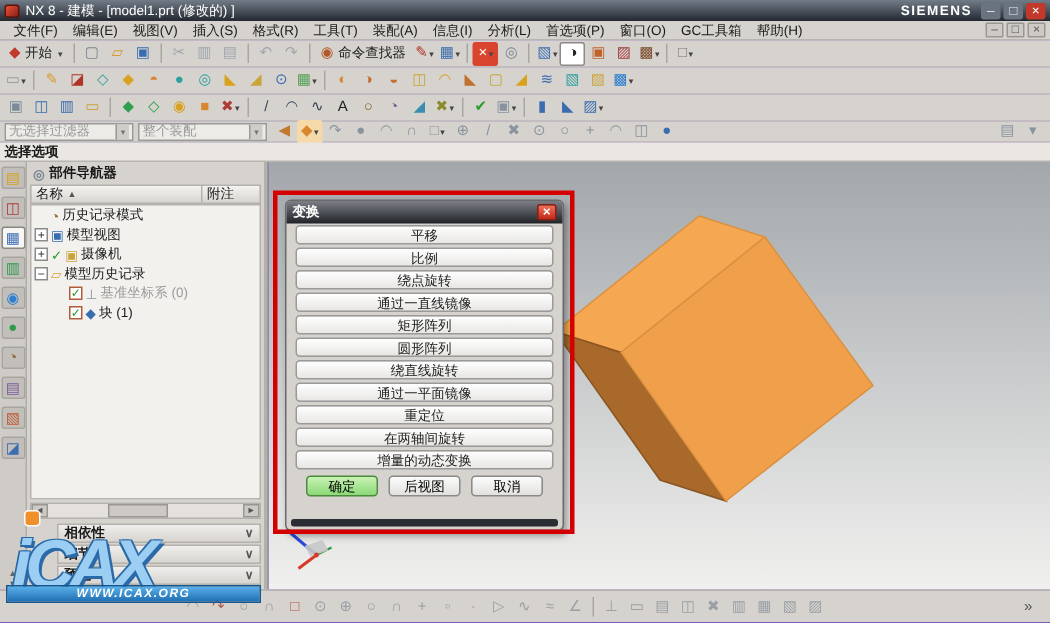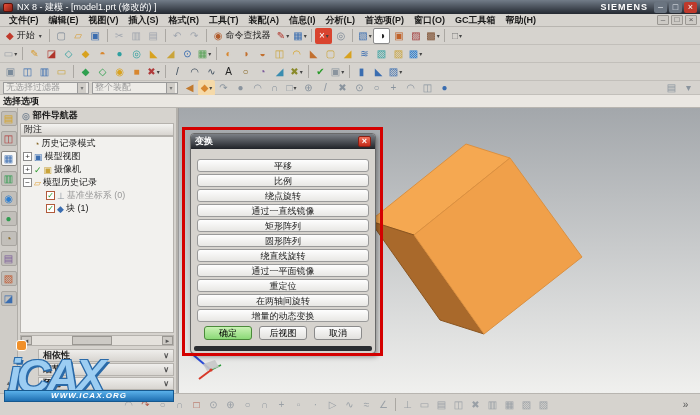--- a/index.html
+++ b/index.html
@@ -14,21 +14,21 @@
   .nx-logo { width:10px; height:9px; border-radius:2px; margin-right:4px;
              background:linear-gradient(135deg,#e8503a,#8a1f14); border:1px solid #5a120b; }
   .title-text { font-size:9px; white-space:nowrap; }
   .brand { margin-left:auto; font-weight:bold; font-size:9px; letter-spacing:1px; margin-right:6px; }
   .winbtns { display:flex; gap:2px; }
   .winbtns .ic { width:13px; height:11px; border-radius:2px; font-size:9px; }
 
   
   .menubar { position:absolute; left:0; top:14px; right:0; height:13px; background:#D6D3CE;
              border-bottom:1px solid #b8b5b0; display:flex; align-items:center; padding-left:4px; z-index:6; }
-  .menu-item { padding:0 5px; white-space:nowrap; cursor:default;font-weight:bold; }
+  .menu-item { padding:0 5px; white-space:nowrap; cursor:default; }
   .doc-controls { margin-left:auto; display:flex; gap:2px; margin-right:3px; }
   .doc-controls .ic { width:12px; height:10px; background:#cdcac5; border:1px solid #9a9792; border-radius:1px; font-size:8px; }
 
   
   .toolbar { position:absolute; left:0; right:0; height:18px; background:#D6D3CE;
              border-bottom:1px solid #c2bfba; display:flex; align-items:center; padding-left:2px; z-index:6; }
   #tb1 { top:27px; } #tb2 { top:45px; } #tb3 { top:63px; }
   .ic { width:17px; height:16px; display:inline-flex; align-items:center; justify-content:center;
         font-size:10px; border-radius:2px; flex:0 0 auto; }
   .ic .glyph { line-height:1; }
@@ -97,21 +97,21 @@
   .triad { position:absolute; left:6px; top:242px; }
 
   
   .dialog { position:absolute; left:190px; top:133px; width:186px; height:221px; background:#D6D3CE;
             border:1px solid #6a6a6a; border-radius:4px; box-shadow:2px 3px 5px rgba(0,0,0,.35); z-index:3; }
   .dlg-title { height:15px; background:linear-gradient(#7c8086,#1f2227); border-radius:3px 3px 0 0;
                color:#fff; display:flex; align-items:center; padding:0 4px; font-weight:bold; }
   .dlg-close { margin-left:auto; width:13px; height:11px; background:linear-gradient(#f2705a,#c22a18);
                border:1px solid #8a1f14; border-radius:2px; color:#fff; font-size:9px; line-height:9px;
                text-align:center; font-weight:bold; }
-  .dlg-body { padding:10px 6px 1px; }
+  .dlg-body { padding:1px 6px 1px; }
   .opt { display:block; width:100%; height:13px; margin-bottom:2px; background:linear-gradient(#FEFEFE,#E8E7E4);
          border:1px solid #9a9a9a; border-radius:3px; font-size:9px; text-align:center; color:#222;
          font-family:"Liberation Sans",sans-serif; line-height:10px; }
   .dlg-footer { display:flex; justify-content:center; gap:7px; padding-top:1px; }
   .fbtn { width:48px; height:14px; border:1px solid #8a8a8a; border-radius:3px;
           background:linear-gradient(#FBFBFB,#E2E1DE); font-size:9px; font-family:"Liberation Sans",sans-serif; }
   .fbtn.ok { background:linear-gradient(#c9f2b4,#8bd977); border-color:#4a8a3a; }
   .dlg-rail { position:absolute; left:3px; right:3px; bottom:2px; height:5px; background:#2a2d31; border-radius:2px; }
 
   
@@ -521,20 +521,24 @@
         <span>▼</span>
       </span>
   </div>
 
   <div class="navigator">
     <div class="nav-title">
       <span style="color:#7a8694">◎</span>
       <span>部件导航器</span>
     </div>
     <div class="nav-cols">
+      <span class="nav-col1">
+        <span>名称</span>
+          <span class="sort">▲</span>
+      </span>
       <span class="nav-col2">附注</span>
     </div>
     <div class="tree">
         <div class="trow" style="padding-left: 2px;">
           <span class="expand none"></span>
           <span class="ticon" style="color: rgb(138, 106, 42);">◔</span>
           <span class="tlabel">历史记录模式</span>
         </div>
         <div class="trow" style="padding-left: 2px;">
           <span class="expand">+</span>

